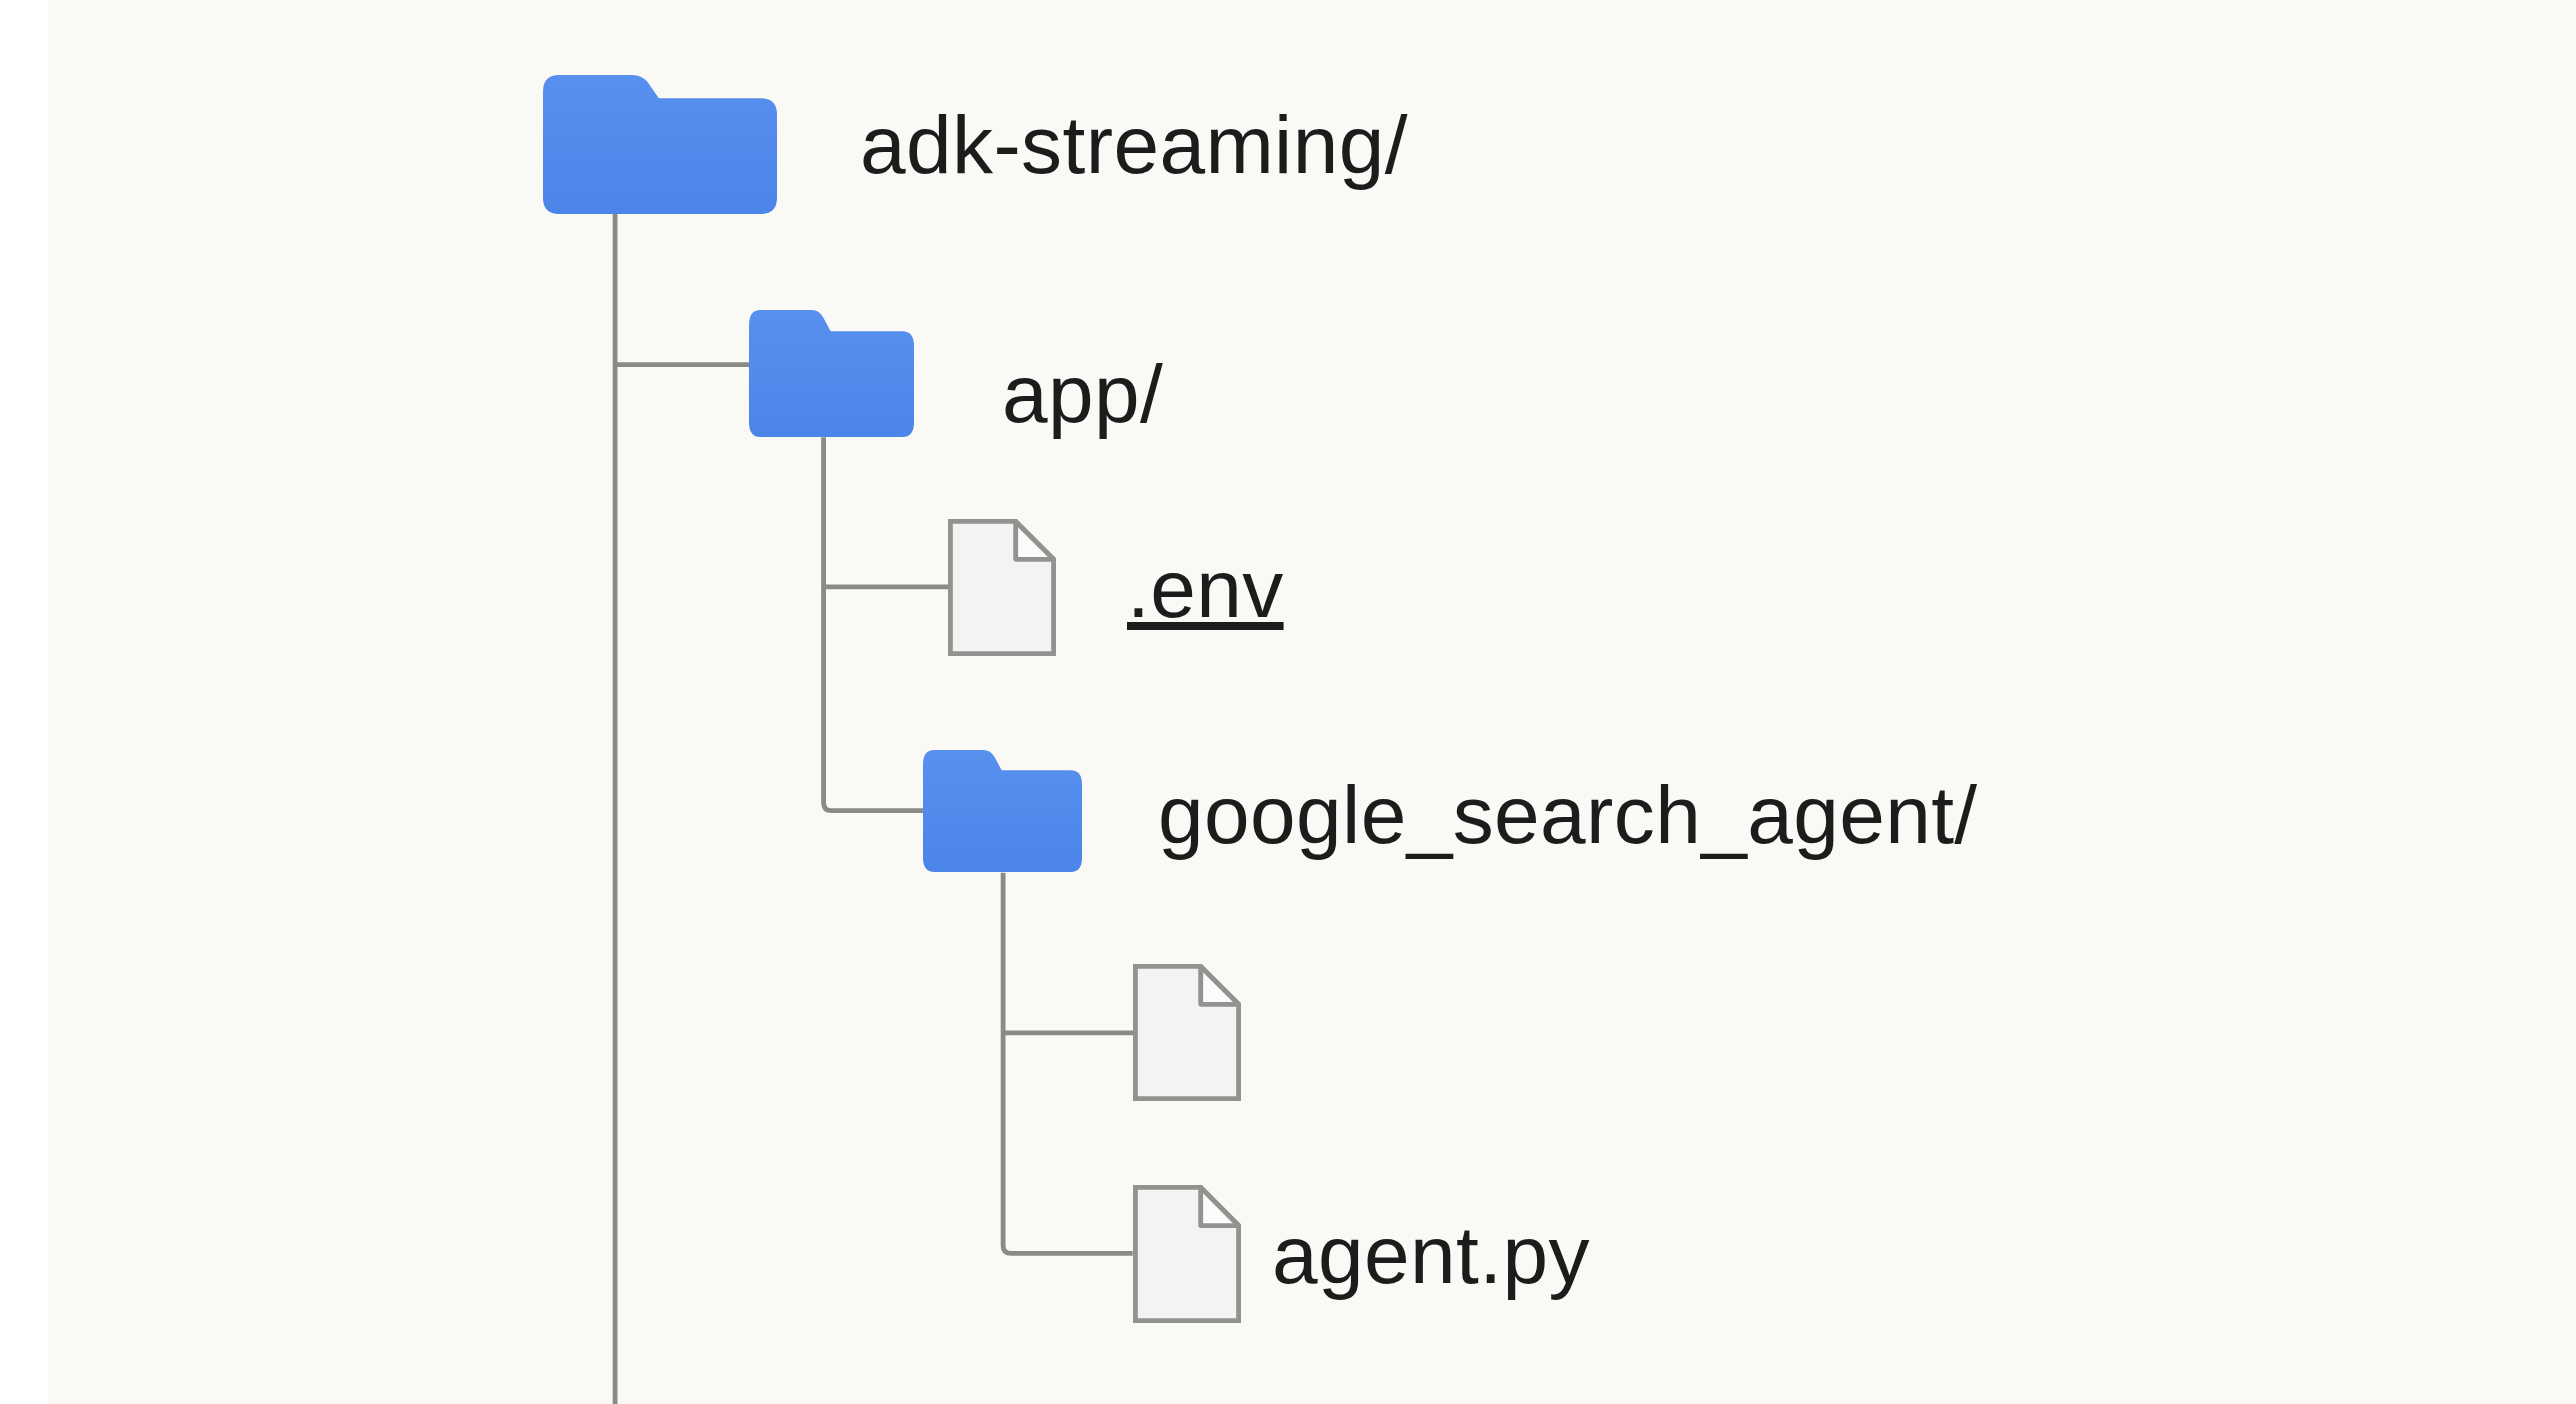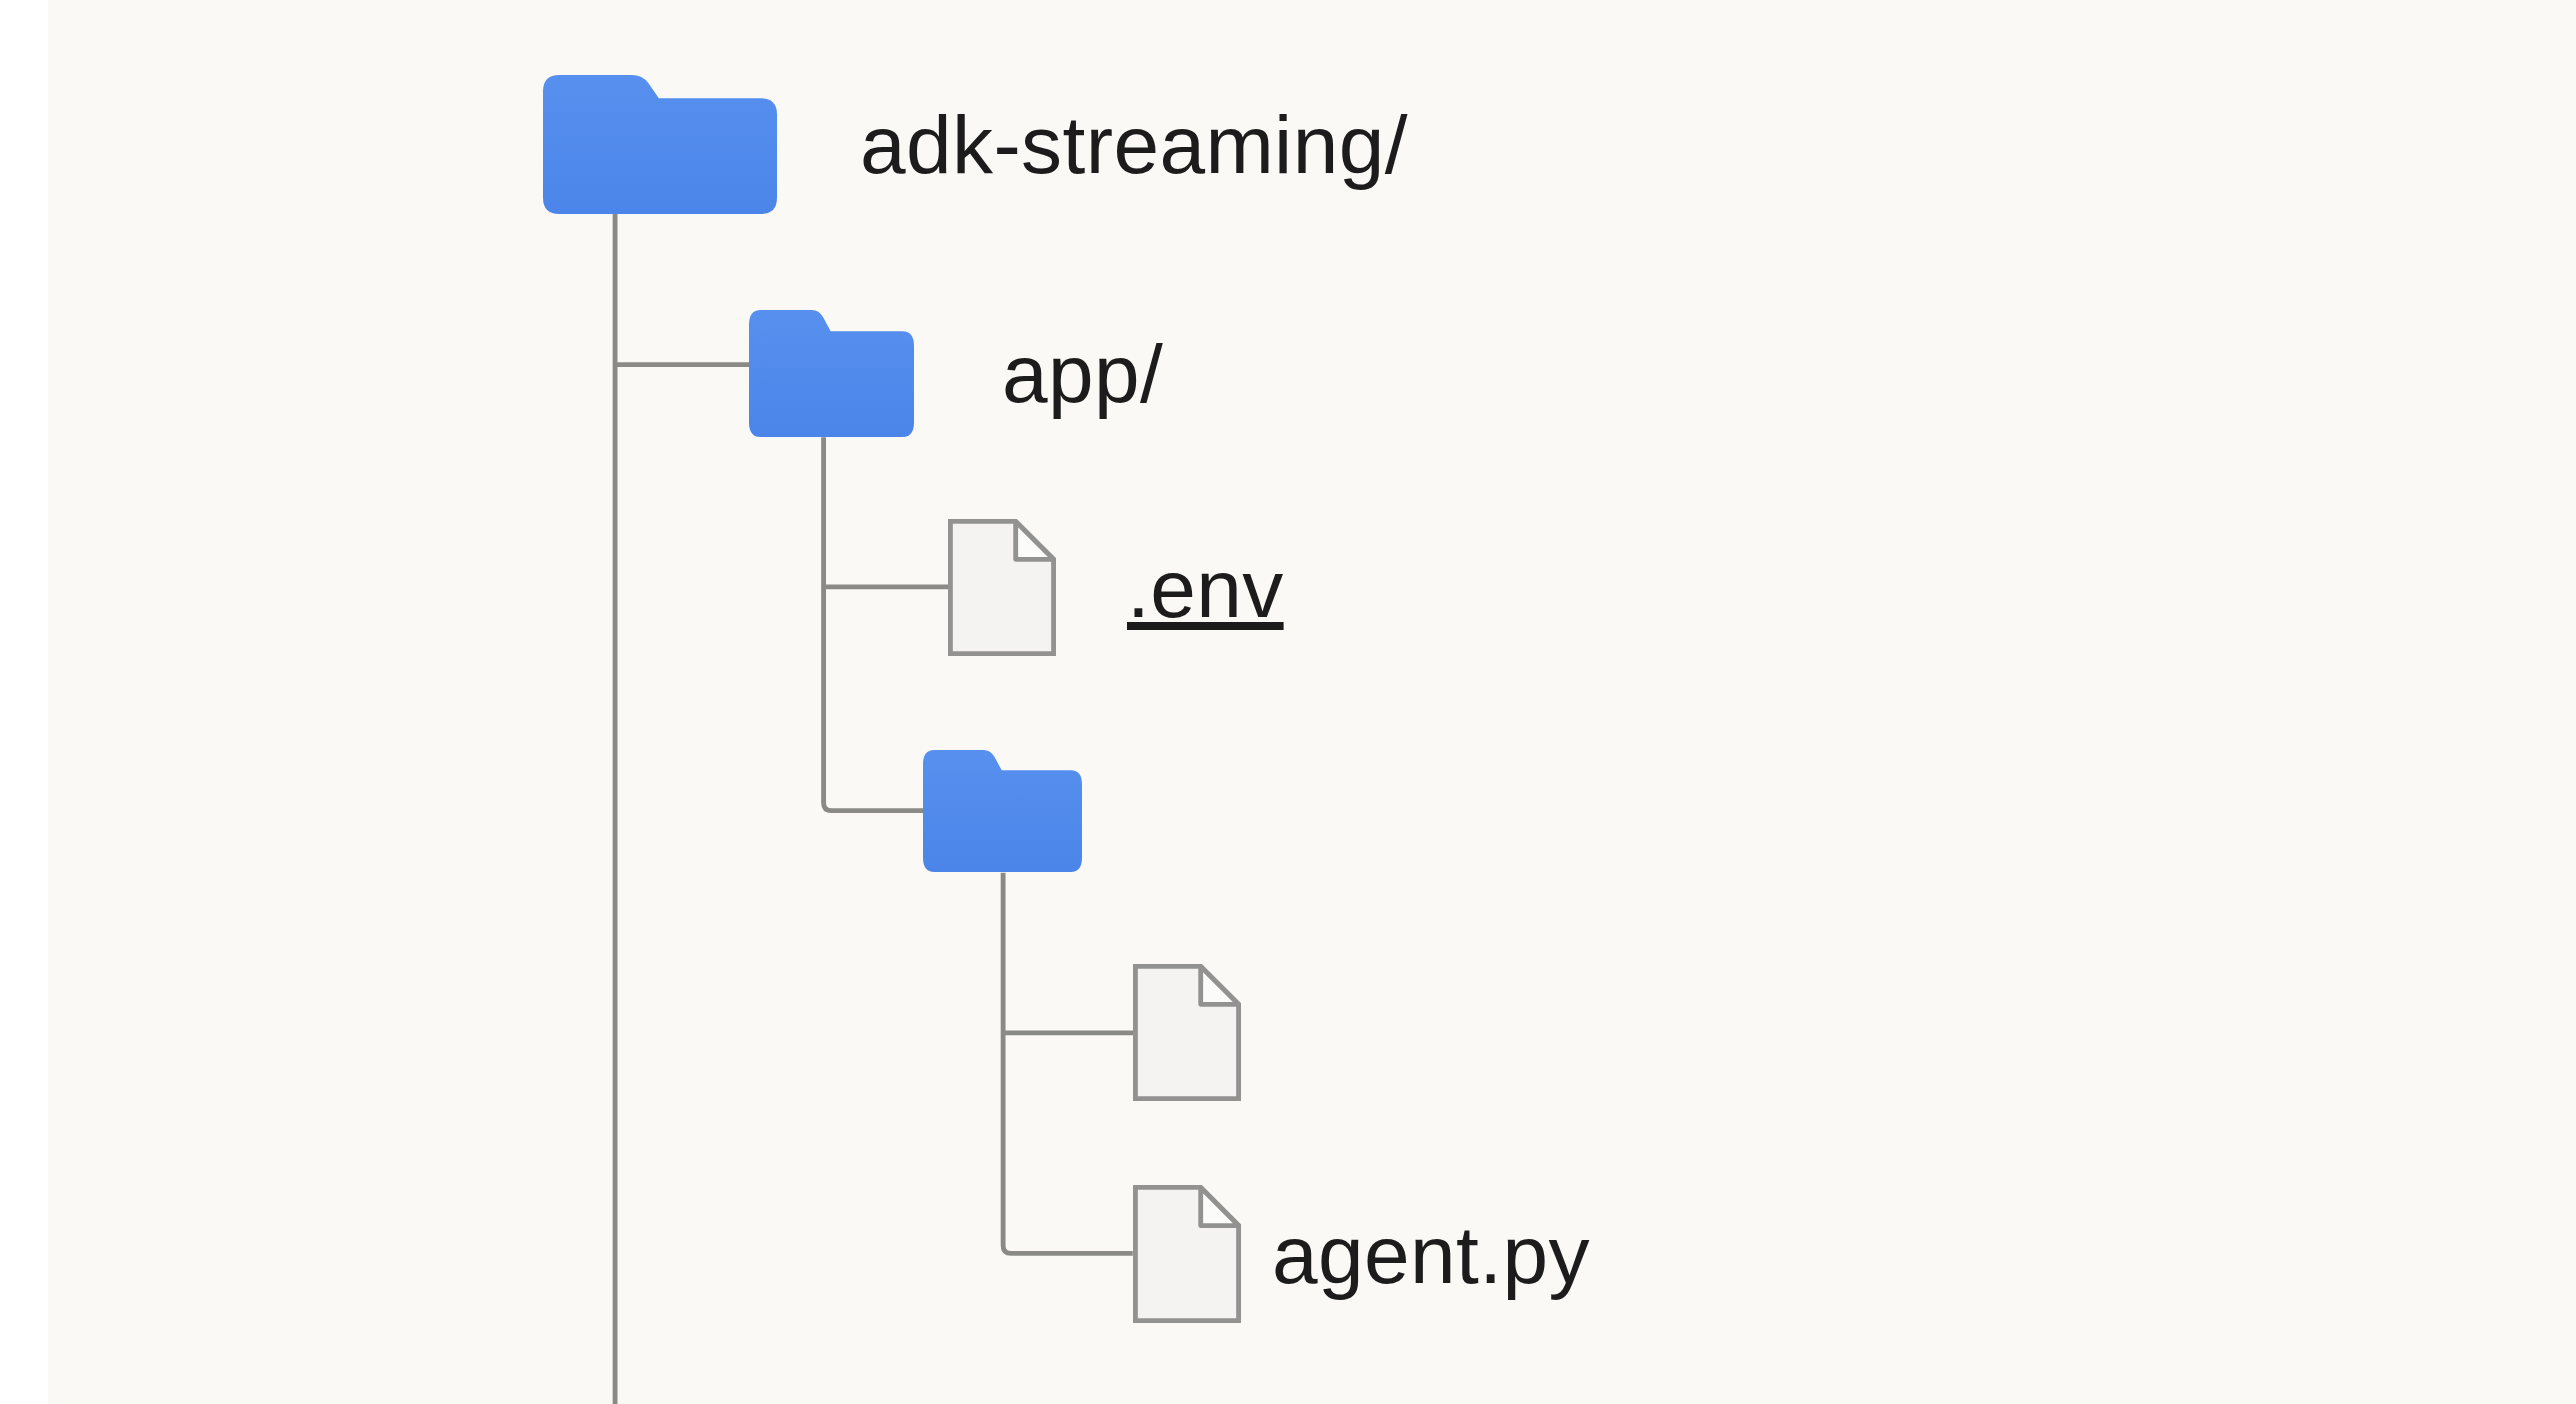--- a/index.html
+++ b/index.html
@@ -32,21 +32,21 @@
   .label {
     position: absolute;
     transform: translateY(-50%);
     font-size: 82px;
     line-height: 1;
     color: var(--text, #1C1C1C);
     white-space: nowrap;
     letter-spacing: 0.4px;
   }
   .label-adk    { left: 812px; top: 145px; }
-  .label-app    { left: 954px; top: 374px; }
+  .label-app    { left: 954px; top: 394px; }
   .label-env    { left: 1079px; top: 589px; text-decoration: underline; }
   .label-google { left: 1110px; top: 815px; }
   .label-init   { left: 1222px; top: 1036px; }
   .label-agent  { left: 1224px; top: 1255px; }
   .hidden-defs { position: absolute; width: 0; height: 0; }
 </style>
 </head>
 <body>
 
 <div id="stage">
@@ -81,20 +81,21 @@
 
   <svg class="icon file-env" viewBox="0 0 134 170" preserveAspectRatio="none">
     <path d="M3,3 L84,3 L131,50 L131,167 L3,167 Z" fill="var(--file-fill)" stroke="var(--file-border)" stroke-width="6"></path>
     <path d="M84,3 L84,50 L131,50 Z" fill="var(--file-fold-fill)" stroke="var(--file-border)" stroke-width="6" stroke-linejoin="round"></path>
   </svg>
   <span class="label label-env">.env</span>
 
   <svg class="icon folder-google" viewBox="0 0 200 120" preserveAspectRatio="none">
     <path d="M0,106 L0,14 Q0,0 14,0 L76,0 Q85,0 90,7 L99,20 L186,20 Q200,20 200,34 L200,106 Q200,120 186,120 L14,120 Q0,120 0,106 Z" fill="url(#folderGrad)"></path>
   </svg>
+  <span class="label label-google">google_search_agent/</span>
 
   <svg class="icon file-init" viewBox="0 0 134 170" preserveAspectRatio="none">
     <path d="M3,3 L84,3 L131,50 L131,167 L3,167 Z" fill="var(--file-fill)" stroke="var(--file-border)" stroke-width="6"></path>
     <path d="M84,3 L84,50 L131,50 Z" fill="var(--file-fold-fill)" stroke="var(--file-border)" stroke-width="6" stroke-linejoin="round"></path>
   </svg>
 
   <svg class="icon file-agent" viewBox="0 0 134 170" preserveAspectRatio="none">
     <path d="M3,3 L84,3 L131,50 L131,167 L3,167 Z" fill="var(--file-fill)" stroke="var(--file-border)" stroke-width="6"></path>
     <path d="M84,3 L84,50 L131,50 Z" fill="var(--file-fold-fill)" stroke="var(--file-border)" stroke-width="6" stroke-linejoin="round"></path>
   </svg>

